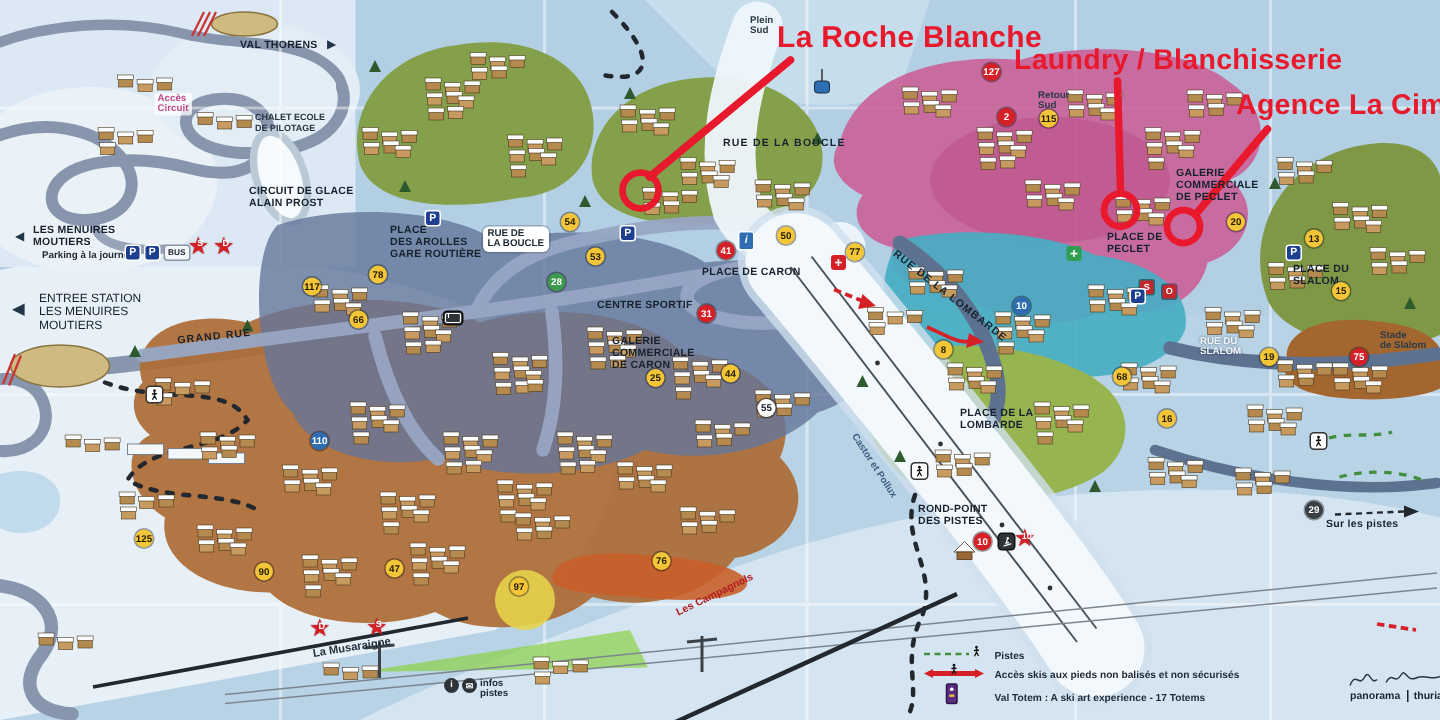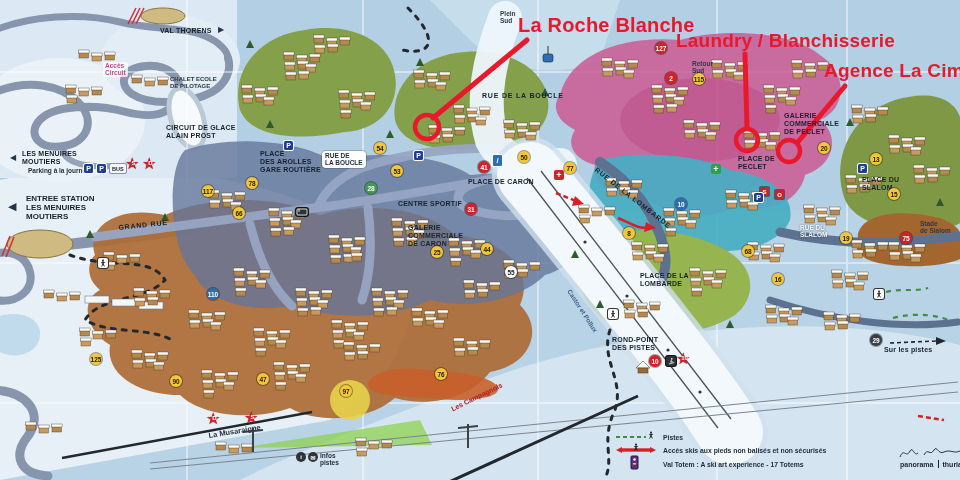--- a/index.html
+++ b/index.html
@@ -3,21 +3,21 @@
 <meta charset="utf-8">
 <style>
   html,body{margin:0;padding:0;background:#9fbfd8;font-family:"Liberation Sans",sans-serif;}
   #stage{position:relative;width:960px;height:480px;overflow:hidden;background:#b9d3e6;}
   #art{position:absolute;left:0;top:0;z-index:1;}
   #labels,#markers,#chips,#ann-text,#legend,#credit{position:absolute;left:0;top:0;width:960px;height:480px;pointer-events:none;}
   #labels{z-index:3}#markers{z-index:4}#chips{z-index:4}#legend{z-index:5}#ann-text{z-index:7}#credit{z-index:5}
   .lbl{position:absolute;white-space:pre-line;line-height:1.15;transform-origin:0 0;color:#16222e;}
   .inset-title{font-size:17px;font-weight:700;color:#1c2836;letter-spacing:.4px}
   .lbl-place{font-size:7px;font-weight:700;letter-spacing:.2px}
-  .lbl-place-lg{font-size:8px;font-weight:700}
+  .lbl-place-lg{font-size:8px;font-weight:400}
   .lbl-street{font-size:7px;font-weight:700;letter-spacing:.8px}
   .lbl-small{font-size:6.5px;font-weight:600;color:#2c3a48}
   .lbl-bubble{background:#fff;border-radius:4px;padding:1px 3px;font-size:6.5px;font-weight:700;color:#1d2a36;box-shadow:0 0 0 1px rgba(40,50,70,.25)}
   .lbl-tiny{font-size:6px;font-weight:600;color:#2a3542}
   .lbl-tiny-b{font-size:6.5px;font-weight:700;color:#1d2a36}
   .lbl-pink{font-size:6.5px;font-weight:700;color:#c2498b;background:rgba(255,255,255,.75);padding:0 2px;border-radius:2px}
   .lbl-white{font-size:6.5px;font-weight:700;color:#f2f6fa;text-shadow:0 0 2px rgba(10,20,40,.6)}
   .lbl-slope-dk{font-size:7.5px;font-weight:700;color:#25313f}
   .lbl-slope-rd{font-size:7px;font-weight:700;color:#b01c20}
   .lbl-lift{font-size:6.5px;font-weight:600;color:#3e5d80}

